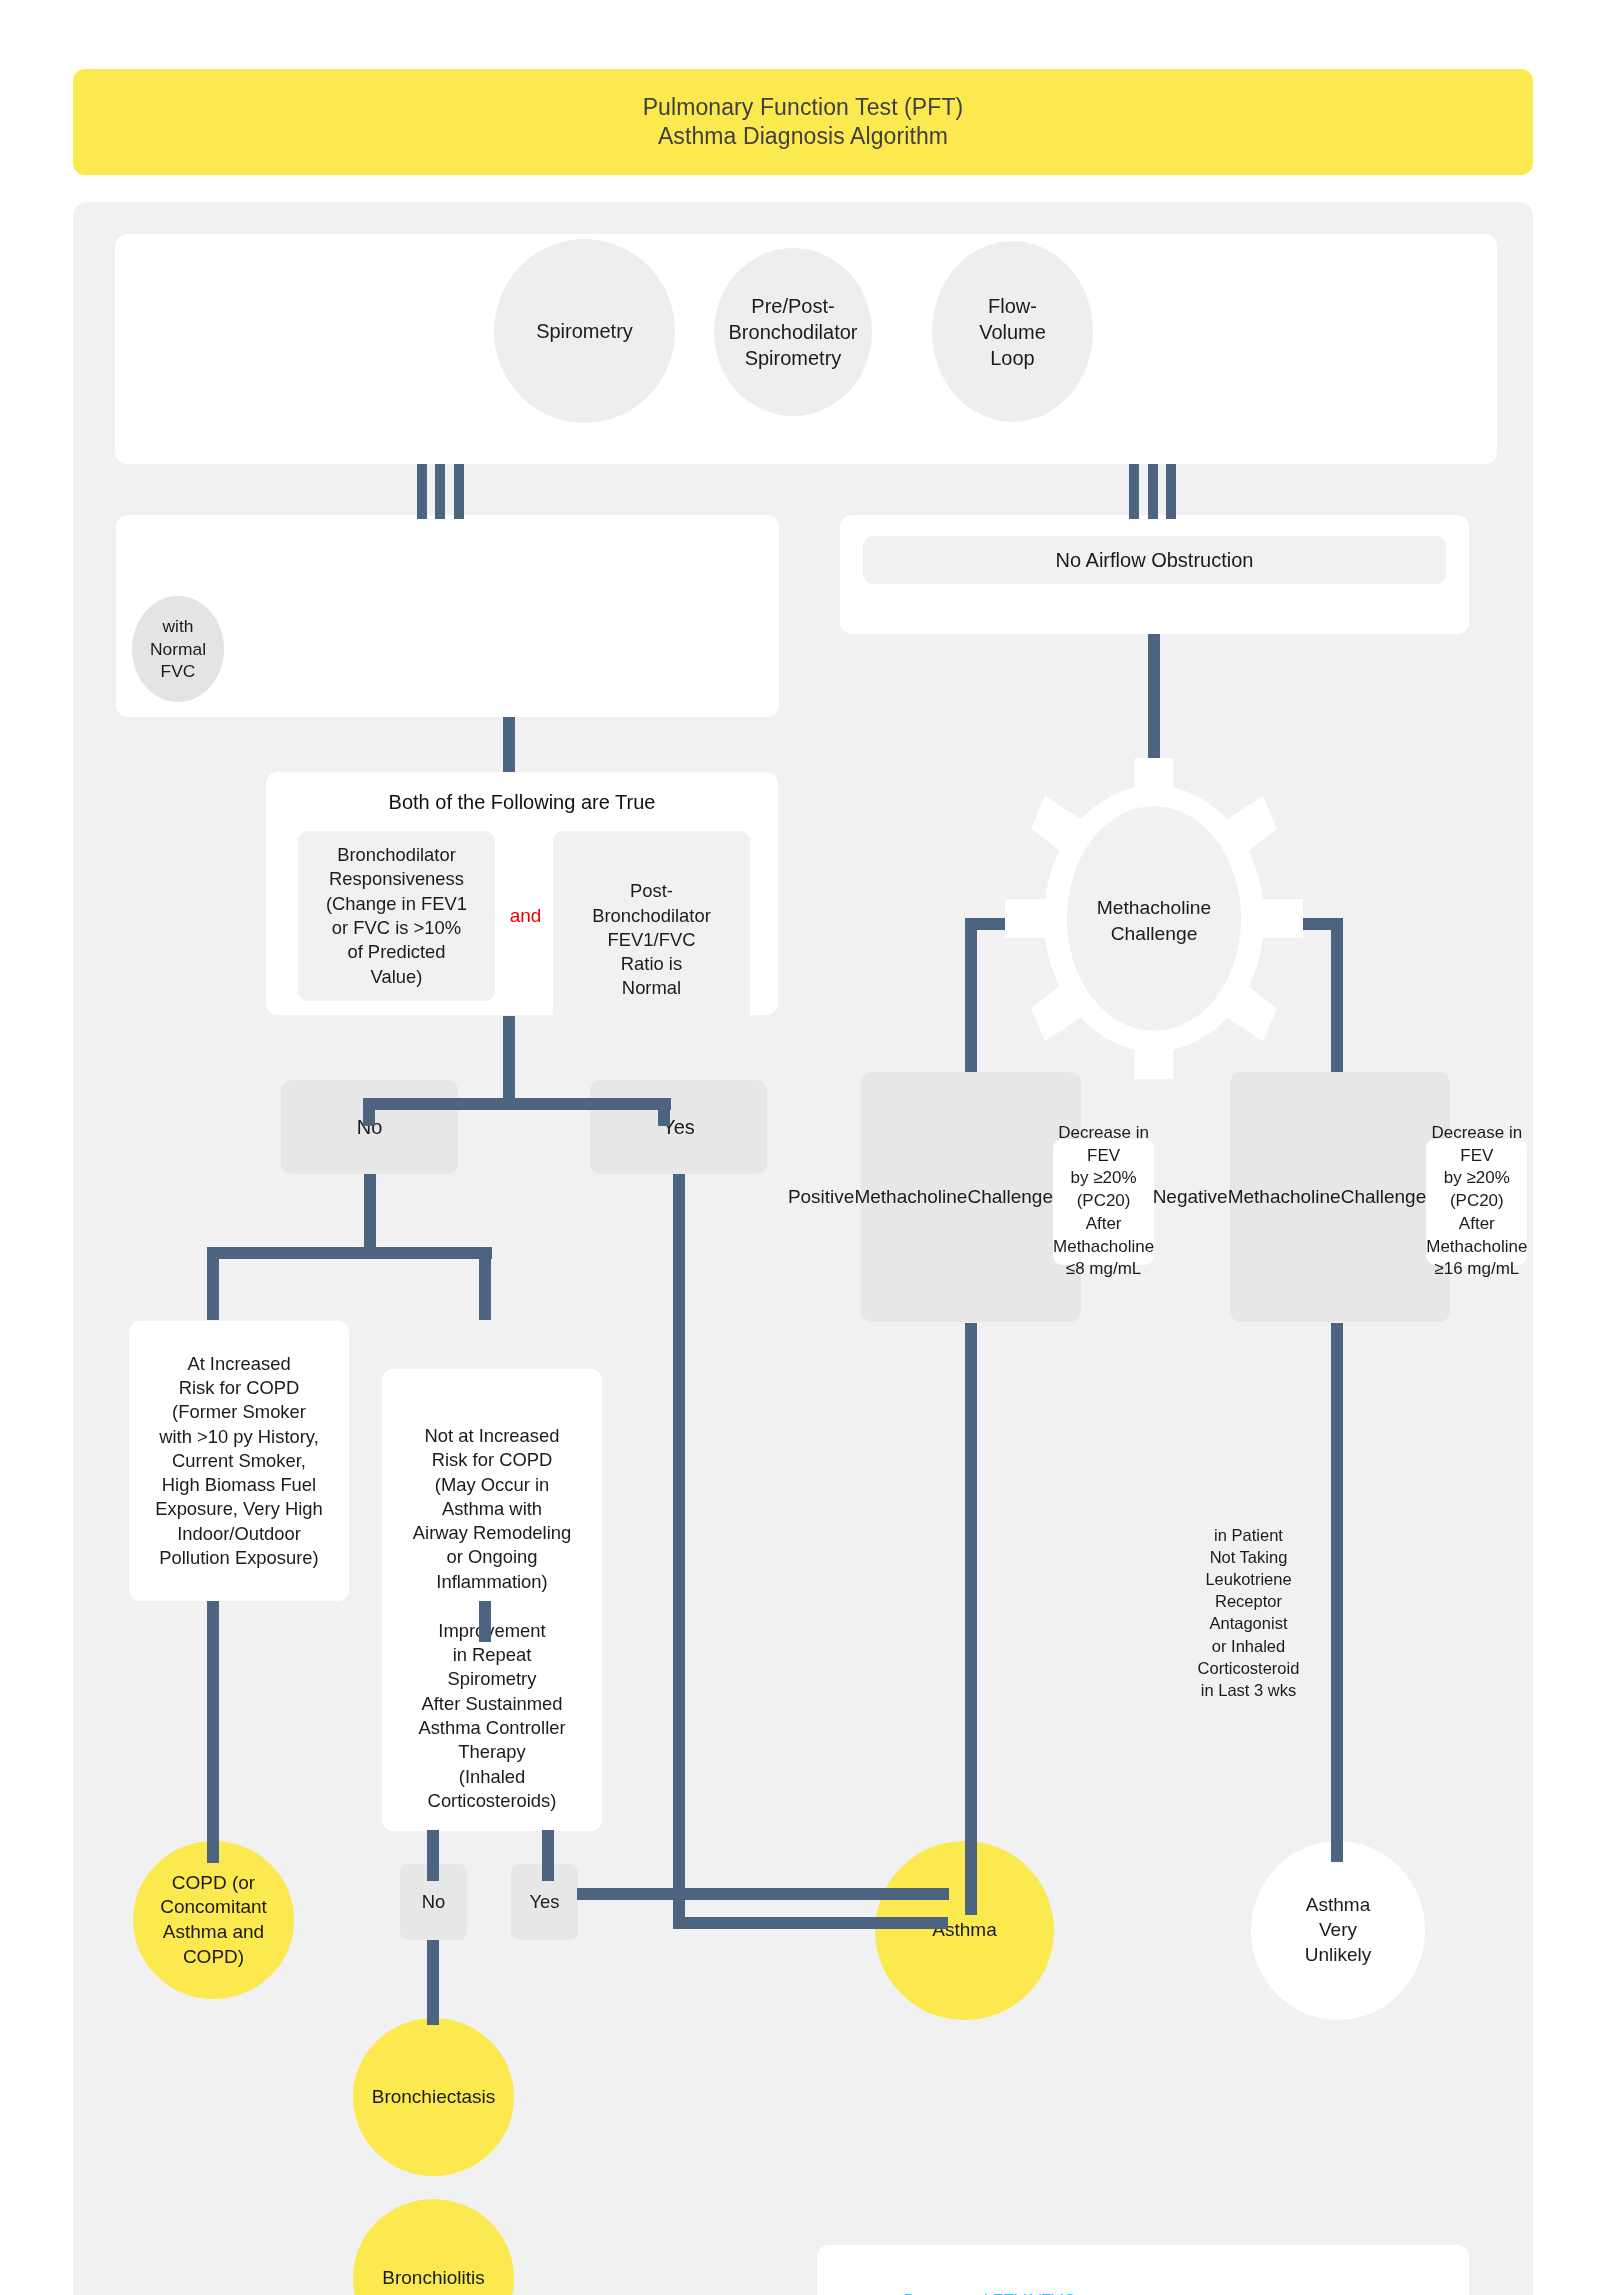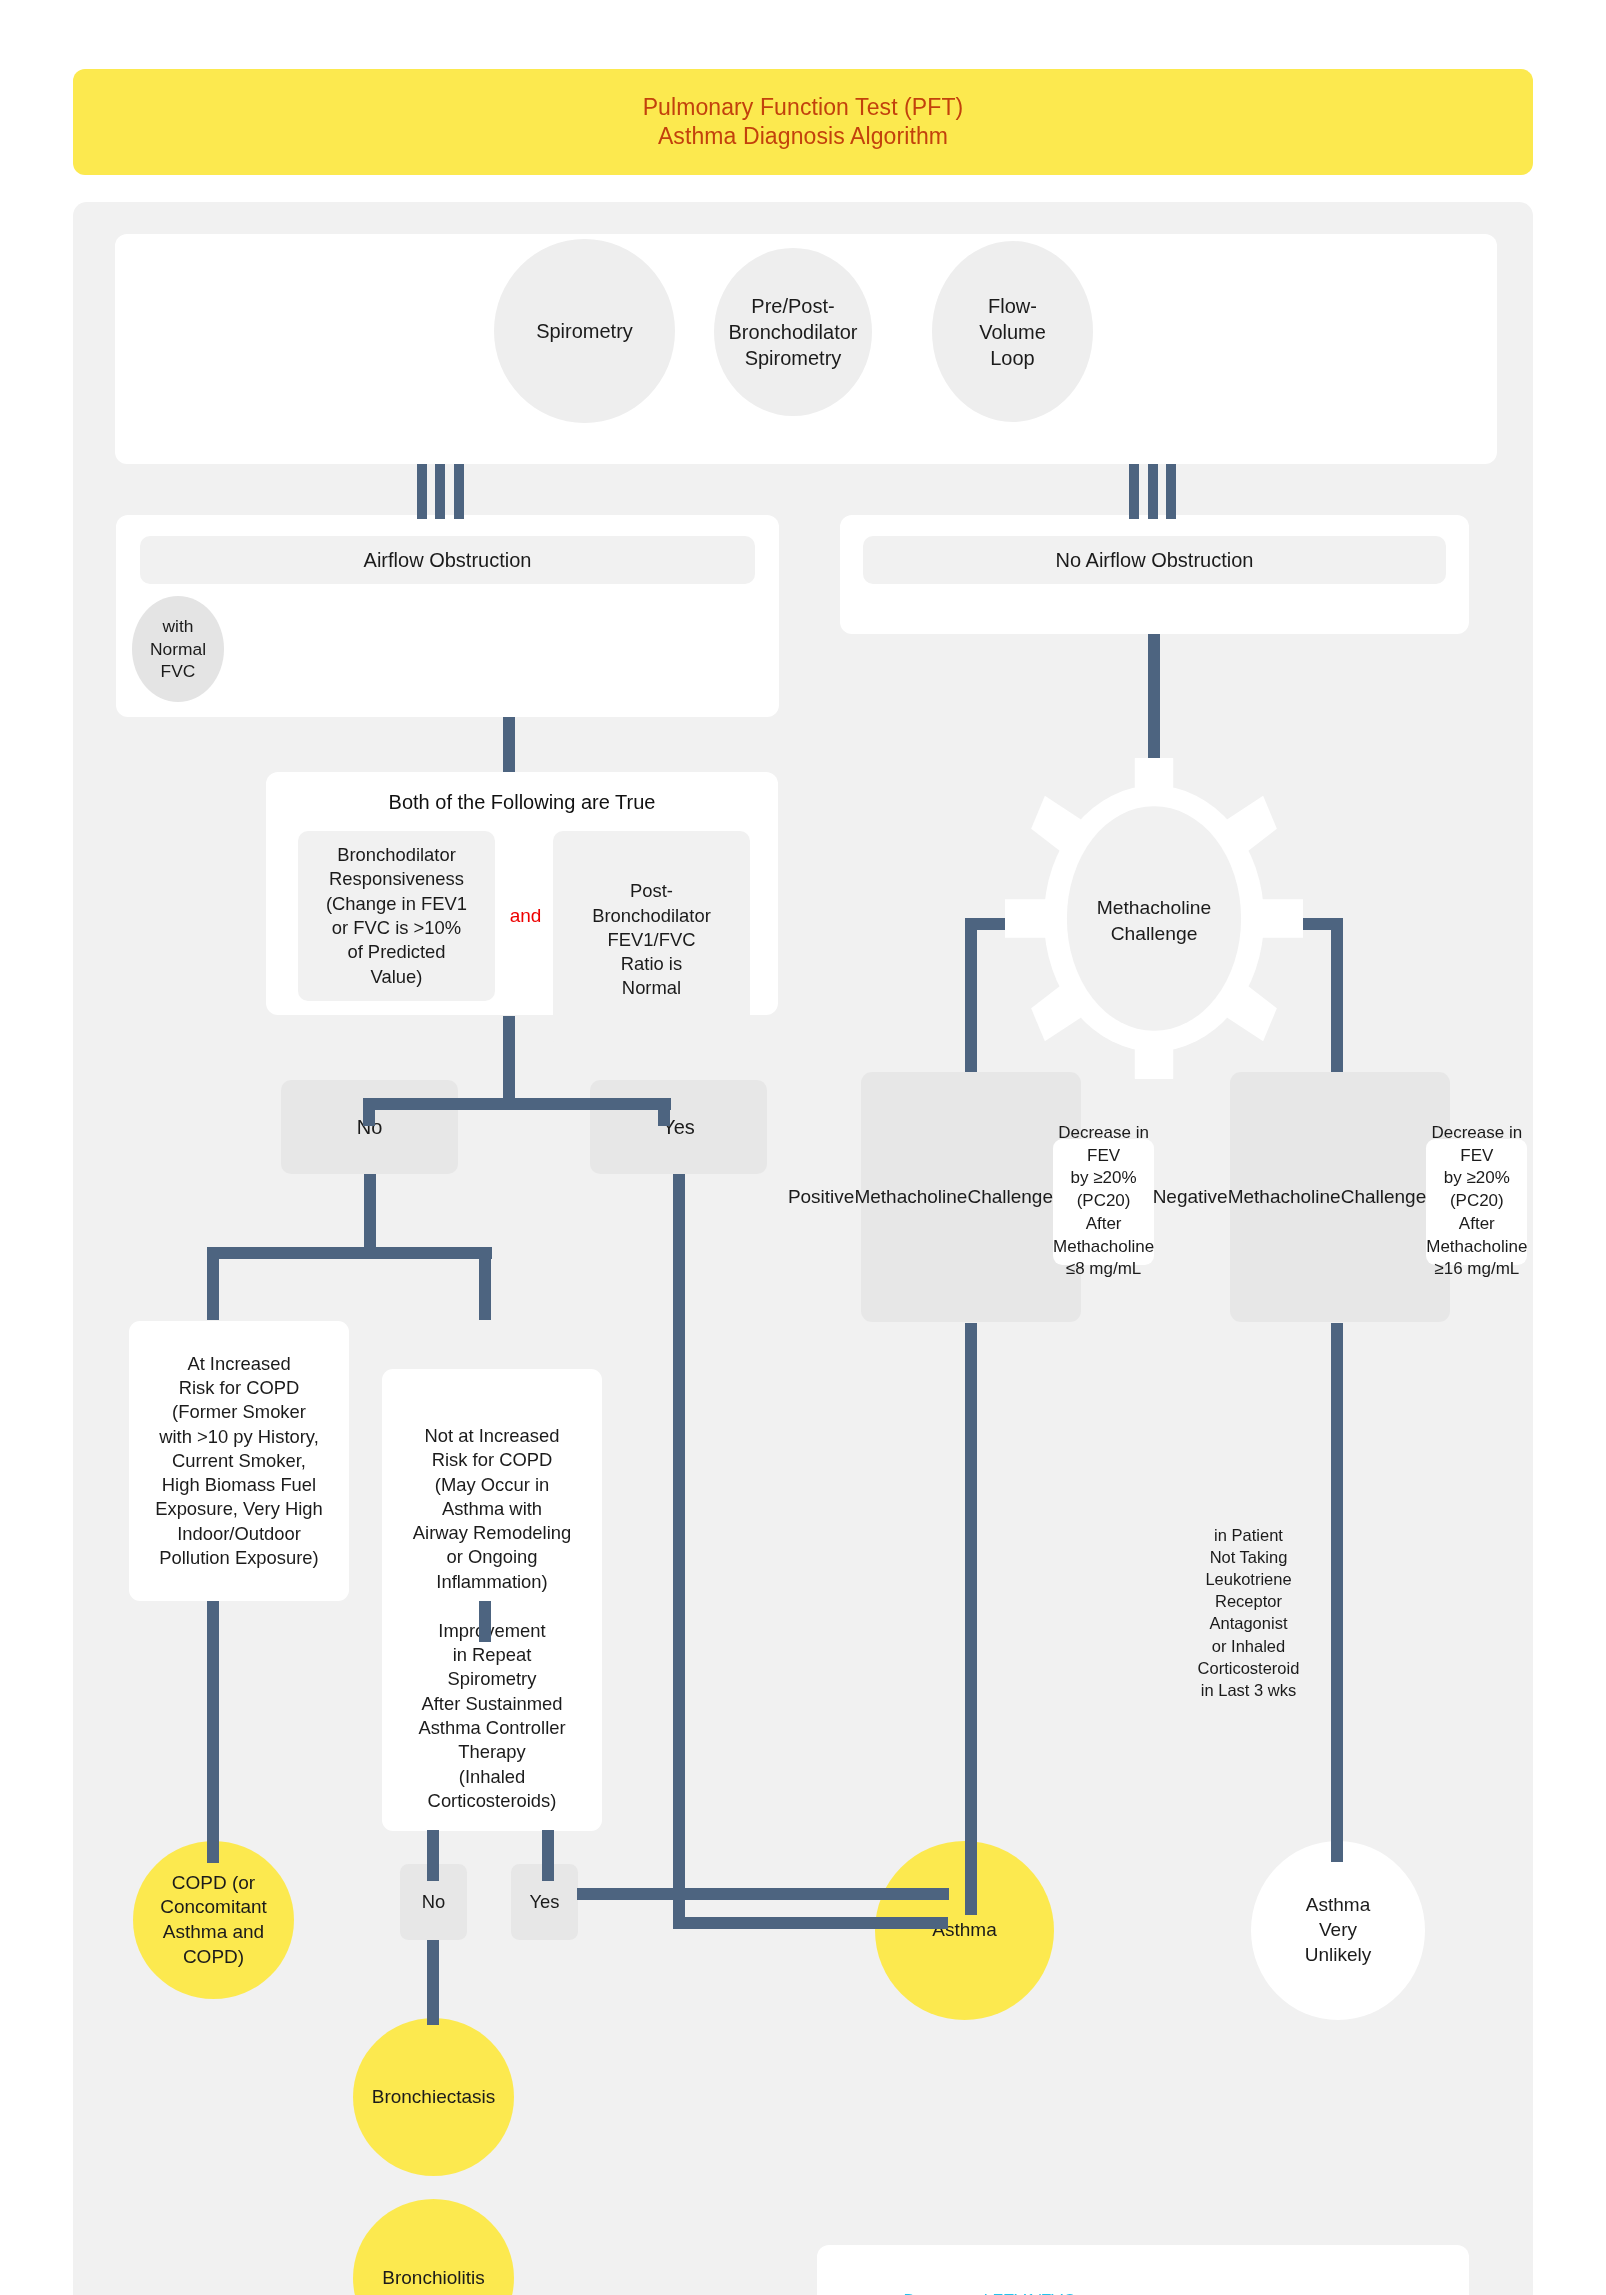--- a/index.html
+++ b/index.html
@@ -7,21 +7,21 @@
   #page{position:relative;width:1607px;height:2651px;background:#ffffff;overflow:hidden;}
 
   
   .abs{position:absolute;box-sizing:border-box;}
   .ctr{display:flex;align-items:center;justify-content:center;text-align:center;}
   .conn{position:absolute;background:#4d6480;z-index:1;}
 
   
   #title-bar{left:73px;top:69px;width:1460px;height:106px;background:#fce94f;
              border-radius:12px;flex-direction:column;line-height:1.28;}
-  #title-bar .tl{font-size:23px;color:#c2410c;letter-spacing:0.1px;}
+  #title-bar .tl{font-size:23px;color:#404040;letter-spacing:0.1px;}
 
   
   #canvas{left:73px;top:202px;width:1460px;height:2396px;background:#f1f1f1;border-radius:13.8px;}
 
   
   #tests-panel{left:115px;top:234px;width:1382px;height:230px;background:#ffffff;border-radius:12px;}
   .test-circle{background:#eeeeee;border-radius:50%;flex-direction:column;line-height:1.3;font-size:20px;color:#1b1b1b;}
 
   
   .branch-card{background:#ffffff;border-radius:12px;}
@@ -92,23 +92,20 @@
   <div class="conn" style="left:417px;top:464px;width:10px;height:55px;"></div>
   <div class="conn" style="left:435px;top:464px;width:10px;height:55px;"></div>
   <div class="conn" style="left:454px;top:464px;width:10px;height:55px;"></div>
 
   <div class="conn" style="left:1129px;top:464px;width:10px;height:55px;"></div>
   <div class="conn" style="left:1148px;top:464px;width:10px;height:55px;"></div>
   <div class="conn" style="left:1166px;top:464px;width:10px;height:55px;"></div>
 
   <div class="abs branch-card" style="left:116px;top:515px;width:663px;height:202px;"></div>
 
-  <div class="abs ctr branch-head" style="left:140px;top:536px;width:615px;height:48px;">
-    <span>Airflow Obstruction</span>
-  </div>
 
   <div class="abs ctr oval-note" style="left:132px;top:596px;width:92px;height:106px;">
     <div>with</div>
     <div>Normal</div>
     <div>FVC</div>
   </div>
 
 
   <div class="conn" style="left:503px;top:717px;width:12px;height:55px;"></div>
 

